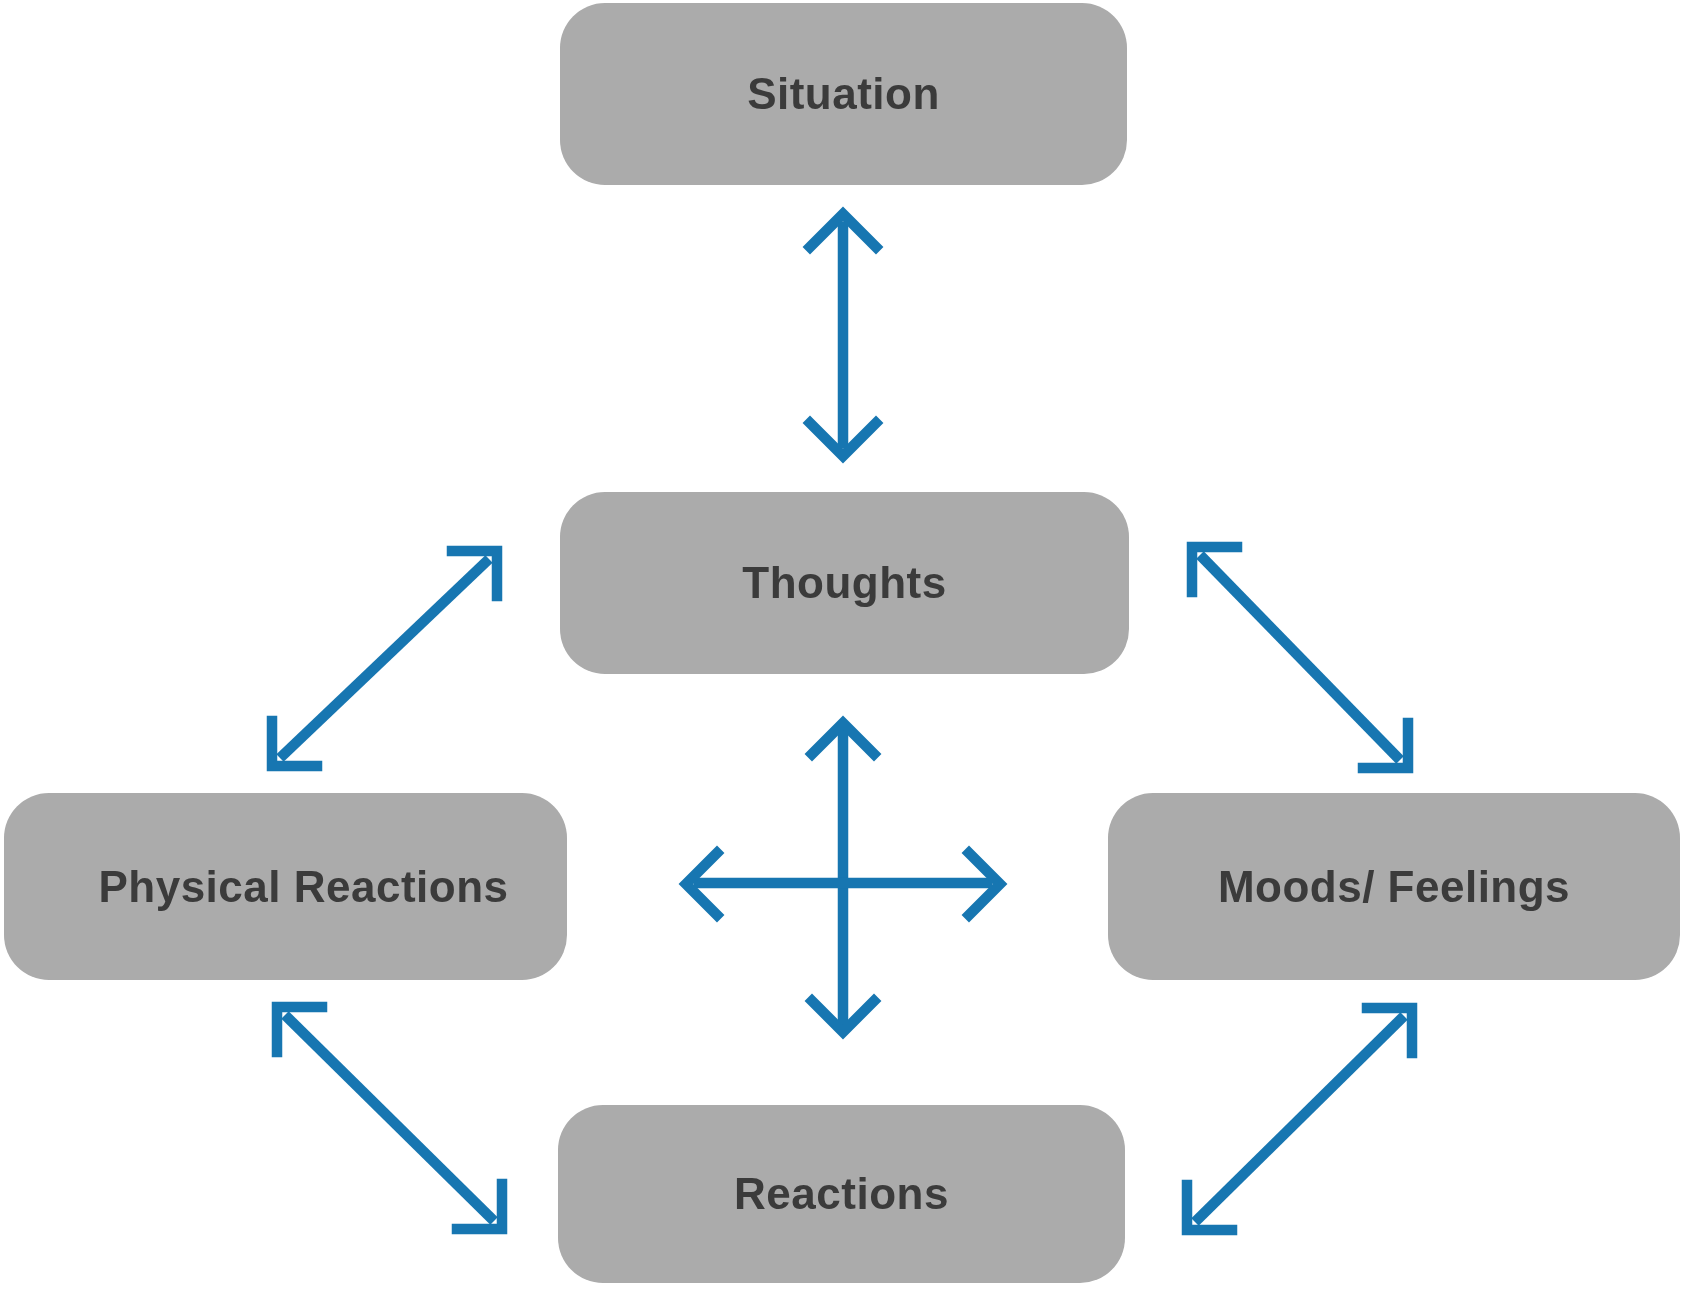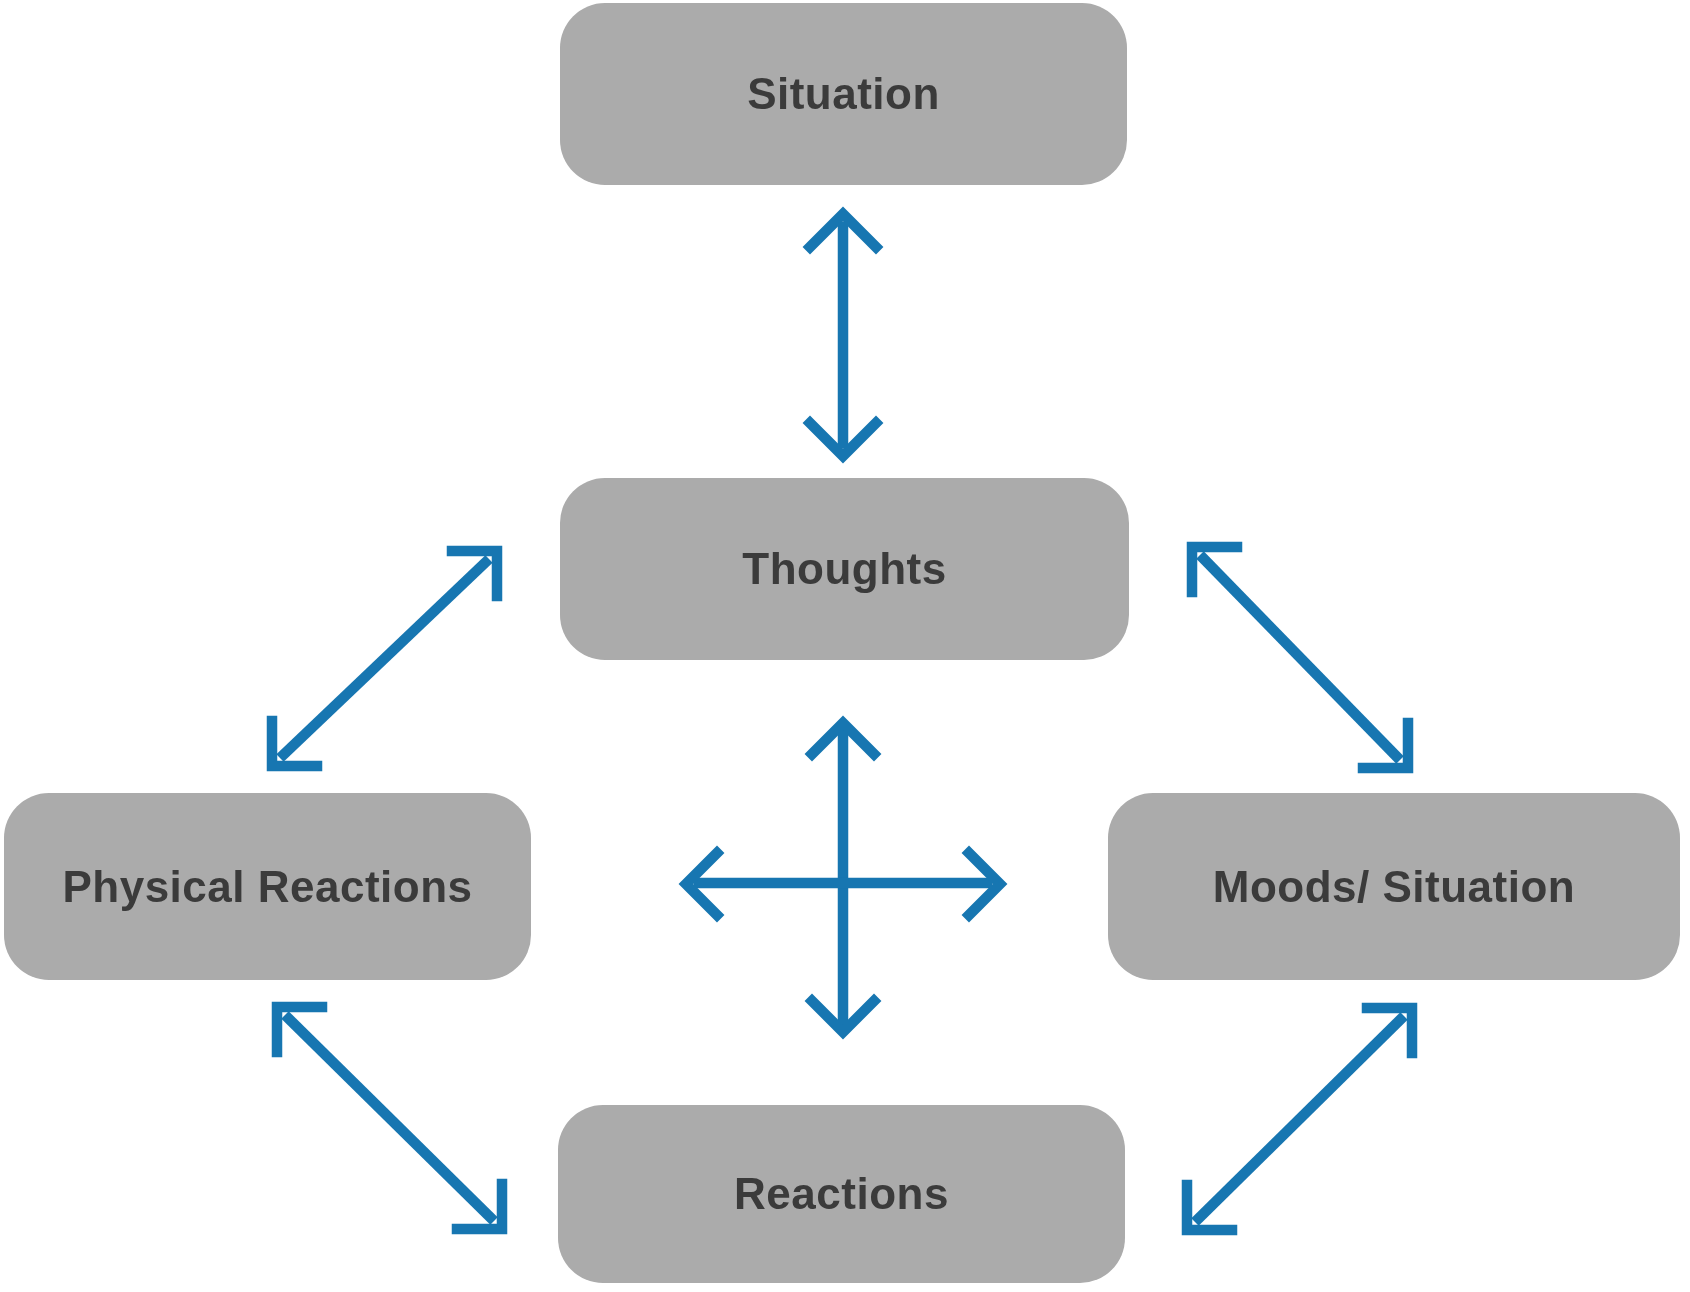--- a/index.html
+++ b/index.html
@@ -25,22 +25,22 @@
   }
   .node .label {
     color: #3B3B3B;
     font-weight: bold;
     font-size: 44px;
     letter-spacing: 0.5px;
     text-align: left;
     white-space: nowrap;
   }
   #node-situation  { left: 560px;  top: 3px;    width: 567px; height: 182px; }
-  #node-thoughts   { left: 560px;  top: 478px;  width: 569px; height: 182px; }
-  #node-physical   { left: 4px;    top: 793px;  width: 527px; height: 187px; }
+  #node-thoughts   { left: 560px;  top: 492px;  width: 569px; height: 182px; }
+  #node-physical   { left: 4px;    top: 793px;  width: 527px; height: 187px; padding-left: 36px; }
   #node-moods      { left: 1108px; top: 793px;  width: 572px; height: 187px; }
   #node-behaviour  { left: 558px;  top: 1105px; width: 567px; height: 178px; }
 
   #arrows-layer {
     position: absolute;
     left: 0; top: 0;
     width: 1690px;
     height: 1292px;
   }
   .shaft, .chev {
@@ -106,20 +106,20 @@
 
   <div class="node" id="node-thoughts">
     <span class="label">Thoughts</span>
   </div>
 
   <div class="node" id="node-physical">
     <span class="label">Physical Reactions</span>
   </div>
 
   <div class="node" id="node-moods">
-    <span class="label">Moods/ Situation</span>
+    <span class="label">Moods/ Feelings</span>
   </div>
 
   <div class="node" id="node-behaviour">
     <span class="label">Reactions</span>
   </div>
 
 </div>
 
 </body></html>

